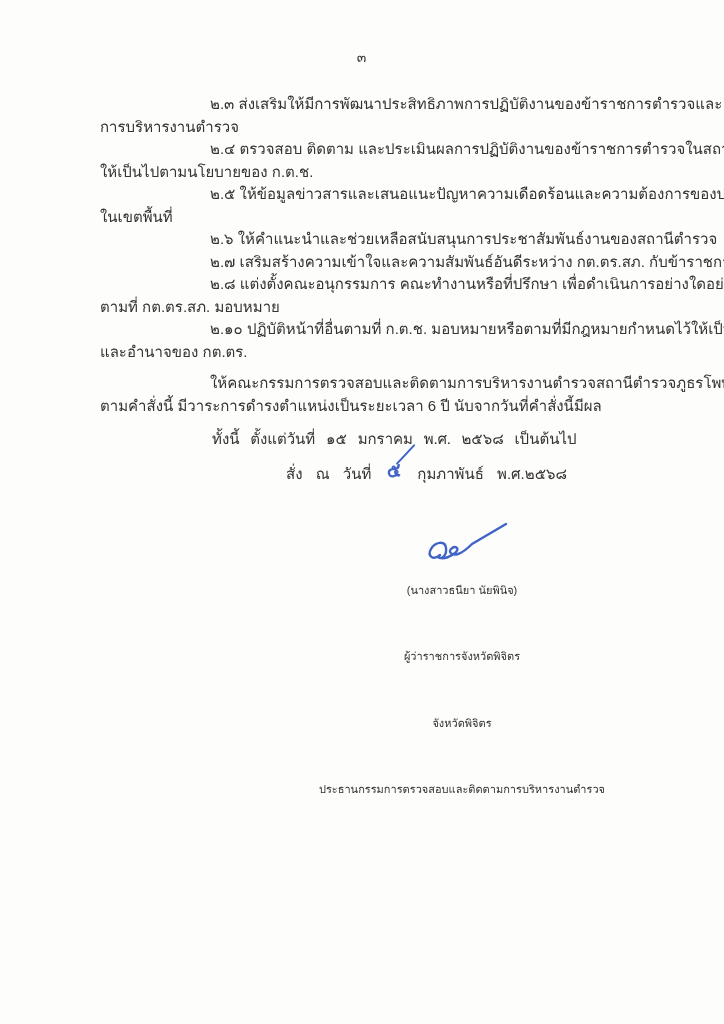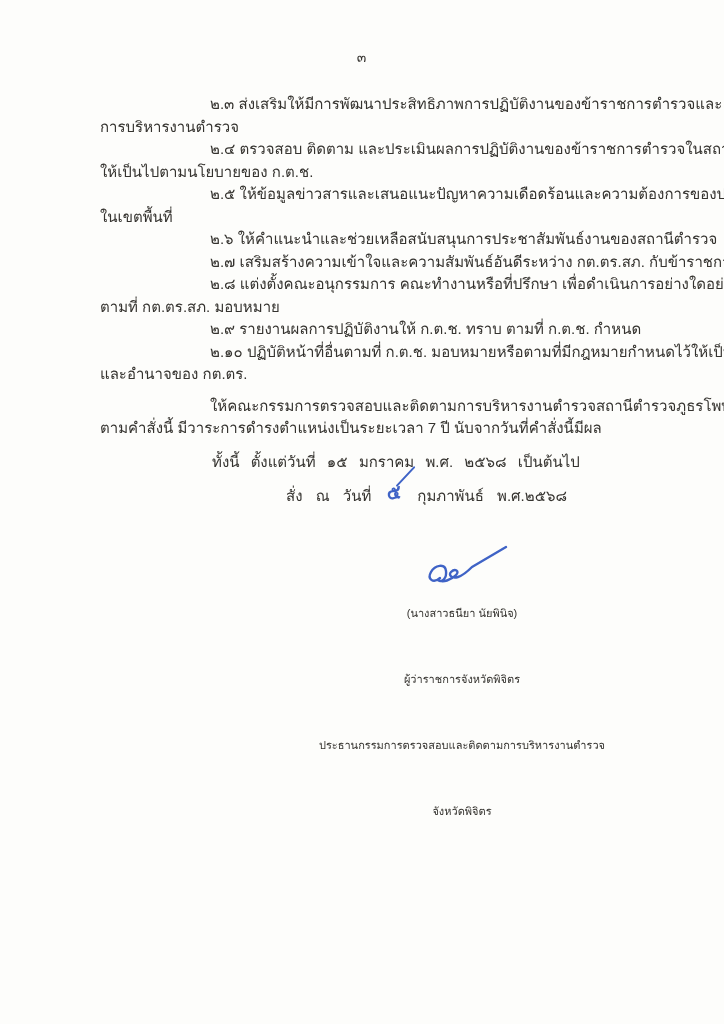--- a/index.html
+++ b/index.html
@@ -35,20 +35,21 @@
     padding-left:90px;
     font-weight:bold;
     line-height:24px;
     white-space:nowrap;
   }
   .para{margin-top:9px;}
   .effective{
     margin-top:11px;
     padding-left:112px;
     word-spacing:7px;
+    font-family:Liberation Serif, serif;
   }
   .issued{
     margin-top:11px;
     padding-left:186px;
     word-spacing:9px;
   }
   .day{
     display:inline-block;
     width:46px;
     text-align:center;
@@ -98,40 +99,39 @@
     <div class="line indent">๒.๓ ส่งเสริมให้มีการพัฒนาประสิทธิภาพการปฏิบัติงานของข้าราชการตำรวจและ</div>
     <div class="line">การบริหารงานตำรวจ</div>
     <div class="line indent">๒.๔ ตรวจสอบ ติดตาม และประเมินผลการปฏิบัติงานของข้าราชการตำรวจในสถานีตำรวจ</div>
     <div class="line">ให้เป็นไปตามนโยบายของ ก.ต.ช.</div>
     <div class="line indent">๒.๕ ให้ข้อมูลข่าวสารและเสนอแนะปัญหาความเดือดร้อนและความต้องการของประชาชน</div>
     <div class="line">ในเขตพื้นที่</div>
     <div class="line indent">๒.๖ ให้คำแนะนำและช่วยเหลือสนับสนุนการประชาสัมพันธ์งานของสถานีตำรวจ</div>
     <div class="line indent">๒.๗ เสริมสร้างความเข้าใจและความสัมพันธ์อันดีระหว่าง กต.ตร.สภ. กับข้าราชการตำรวจ</div>
     <div class="line indent">๒.๘ แต่งตั้งคณะอนุกรรมการ คณะทำงานหรือที่ปรึกษา เพื่อดำเนินการอย่างใดอย่างหนึ่ง</div>
     <div class="line">ตามที่ กต.ตร.สภ. มอบหมาย</div>
-    <div class="line indent">๒.๙ รายงานผลการปฏิบัติงานให้ ก.ต.ช. ทราบ ตามที่ ก.ต.ช. กำหนด</div>
     <div class="line indent">๒.๑๐ ปฏิบัติหน้าที่อื่นตามที่ ก.ต.ช. มอบหมายหรือตามที่มีกฎหมายกำหนดไว้ให้เป็นหน้าที่</div>
     <div class="line">และอำนาจของ กต.ตร.</div>
 
 
     <div class="line indent para">ให้คณะกรรมการตรวจสอบและติดตามการบริหารงานตำรวจสถานีตำรวจภูธรโพทะเล</div>
-    <div class="line">ตามคำสั่งนี้ มีวาระการดำรงตำแหน่งเป็นระยะเวลา 7 ปี นับจากวันที่คำสั่งนี้มีผล</div>
+    <div class="line">ตามคำสั่งนี้ มีวาระการดำรงตำแหน่งเป็นระยะเวลา 6 ปี นับจากวันที่คำสั่งนี้มีผล</div>
 
     <div class="line effective">ทั้งนี้ ตั้งแต่วันที่ ๑๕ มกราคม พ.ศ. ๒๕๖๘ เป็นต้นไป</div>
 
     <div class="line issued">
       <span>สั่ง ณ วันที่</span><span class="day">๕</span><span>กุมภาพันธ์ พ.ศ.๒๕๖๘</span>
     </div>
   </div>
 
   <div class="sig-block">
     <div class="sig-ink">
       <svg width="90" height="50" viewBox="0 0 90 50">
         <path d="M16,38 c-7,6 -13,1 -9,-6 c4,-7 14,-9 15,-1 c1,7 -4,12 -8,9 c5,3 13,0 18,-5 c4,-4 -1,-7 -5,-3 c-3,3 1,7 7,5 c6,-2 10,-6 14,-10 L82,7" fill="none" stroke="#3f63c6" stroke-width="2.4" stroke-linecap="round" stroke-linejoin="round"></path>
       </svg>
     </div>
     <div class="sig-name">(นางสาวธนียา นัยพินิจ)</div>
     <div class="sig-line">ผู้ว่าราชการจังหวัดพิจิตร</div>
+    <div class="sig-line">จังหวัดพิจิตร</div>
     <div class="sig-line">ประธานกรรมการตรวจสอบและติดตามการบริหารงานตำรวจ</div>
-    <div class="sig-line">จังหวัดพิจิตร</div>
   </div>
 
 </div>
 
 </body></html>

